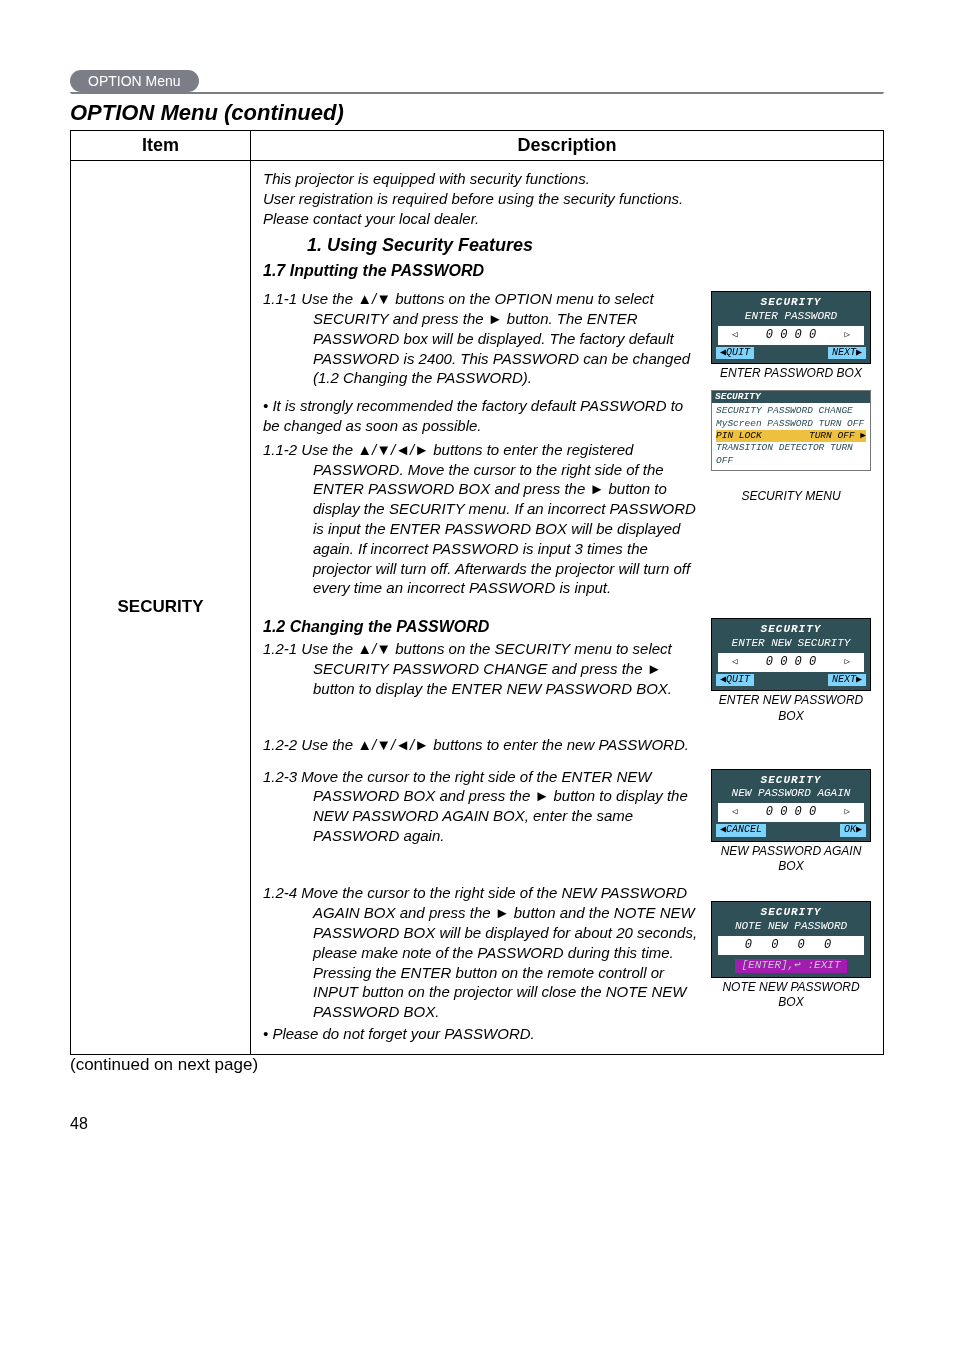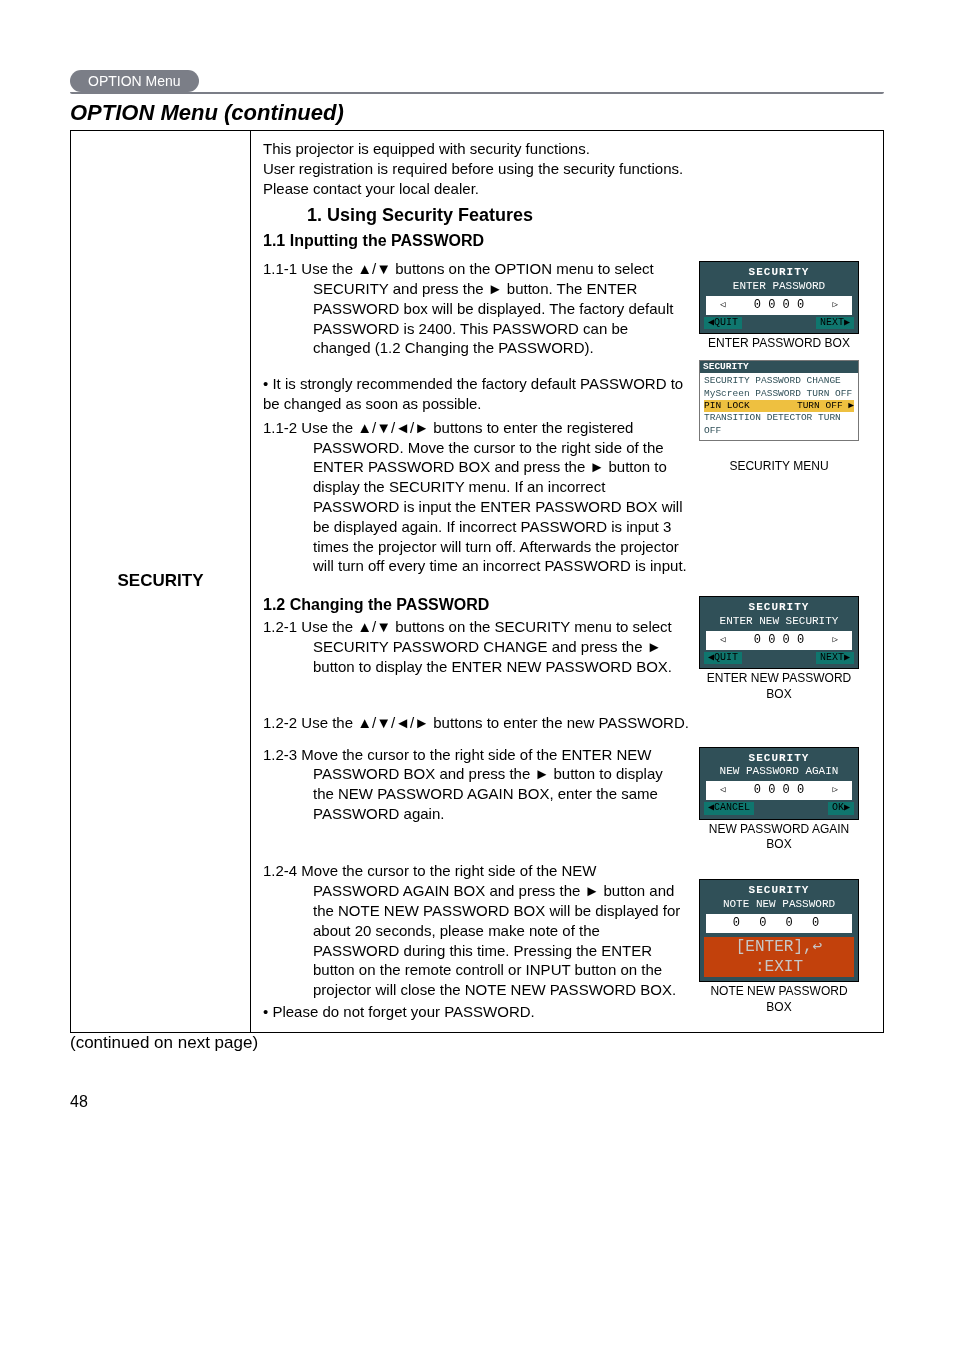--- a/index.html
+++ b/index.html
@@ -4,71 +4,75 @@
 <style>
   * { box-sizing: border-box; margin: 0; padding: 0; }
   body { font-family: Arial, Helvetica, sans-serif; background: #fff; width: 954px; margin: 0 auto; padding: 70px 70px 30px 70px; color: #000; }
   .menu-tab { background: #7b7e87; color: #fff; font-weight: normal; border-radius: 11px; padding: 3px 18px; display: inline-block; font-size: 14px; }
   .menu-tab-wrap { border-bottom: 2px solid #7b7e87; border-radius: 0 0 2px 2px; margin-bottom: 6px; }
   .page-title { font-weight: bold; font-style: italic; font-size: 22px; margin-bottom: 4px; }
   table.main { width: 100%; border-collapse: collapse; }
   table.main th, table.main td { border: 1.5px solid #000; vertical-align: top; }
   table.main th { font-size: 18px; font-weight: bold; text-align: center; padding: 4px 0; }
   table.main td.item-cell { width: 180px; text-align: center; vertical-align: middle; font-weight: bold; font-size: 17px; }
-  table.main td.desc-cell { padding: 8px 24px 10px 12px; font-size: 15px; line-height: 1.32; }
+  table.main td.desc-cell { padding: 8px 12px 10px 12px; font-size: 15px; line-height: 1.32; font-style: italic; }
   .desc-cell h3 { font-size: 18px; font-weight: bold; margin-top: 6px; margin-left: 44px; }
   .desc-cell h4 { font-size: 16px; font-weight: bold; margin-top: 2px; }
   .row-wrap { display:flex; align-items:flex-start; gap:12px; margin-top:6px; }
   .row-wrap .text { flex:1; }
   .row-wrap .fig { width:160px; flex-shrink:0; margin-top:4px; }
   .hang { padding-left: 50px; text-indent: -50px; margin-top: 2px; }
   .osd { background:#305058; color:#fff; font-family: "Courier New", monospace; font-size:11px; border:1px solid #000; padding:4px 4px; text-align:center; line-height:1.25; }
   .osd .title { font-weight:bold; letter-spacing:1px; }
   .osd .digits { background:#fff; color:#000; margin:2px 2px; padding:2px 0; font-size:12px; display:flex; justify-content:space-around; align-items:center; }
   .osd .digits::before { content:"◁"; font-size:9px; }
   .osd .digits::after { content:"▷"; font-size:9px; }
   .osd .nav { display:flex; justify-content:space-between; font-size:10px; margin-top:1px; }
-  .osd .nav span { background:#0f766e; color:#000; padding:0 4px; }
-  .osd .navbtn { background:#c2410c; color:#c7c7c7; padding:0 6px; display:inline-block; margin-top:2px; font-size:16px; }
+  .osd .nav span { background:#7dd3fc; color:#000; padding:0 4px; }
+  .osd .navbtn { background:#a21caf; color:#c7c7c7; padding:0 6px; display:inline-block; margin-top:2px; font-size:11px; }
   .osd2 { background:#fff; border:1px solid #777; font-family: "Courier New", monospace; font-size:9.5px; padding:3px 4px; color:#305058; line-height:1.3; }
   .osd2 .hd { background:#305058; color:#fff; padding:0 3px; margin:-3px -4px 2px -4px; font-weight:bold; }
   .osd2 .hl { background:#eec040; color:#000; display:flex; justify-content:space-between;align-items:flex-end; }
   .caption { font-size:12px; text-align:center; margin-top:2px; font-family: Arial, sans-serif; color:#000; }
   .continued { font-size:17px; margin-top:0; }
   .page-num { font-size:16px; margin-top:40px; }
   .osd .note-digits { background:#fff; color:#000; margin:2px 2px; padding:2px 0; font-size:12px; letter-spacing:6px; }
 </style>
 </head>
 <body>
 
 <div class="menu-tab-wrap">
   <span class="menu-tab">OPTION Menu</span>
 </div>
 
 <div class="page-title">OPTION Menu (continued)</div>
 
 <table class="main">
   <tbody>
+      <tr>
+    <th>Item</th>
+    <th>Description</th>
+  </tr>
   <tr>
     <td class="item-cell">
       <span>SECURITY</span>
     </td>
     <td class="desc-cell">
 
       <div style="white-space:pre-line">This projector is equipped with security functions.
 User registration is required before using the security functions.
 Please contact your local dealer.</div>
 
       <h3>1. Using Security Features</h3>
-      <h4>1.1 Inputting the PASSWORD</h4>
+      <h4>1.7 Inputting the PASSWORD</h4>
 
       <div class="row-wrap">
         <div class="text">
           <div class="hang">1.1-1 Use the ▲/▼ buttons on the OPTION menu to select SECURITY and press the ► button. The ENTER PASSWORD box will be displayed. The factory default PASSWORD is 2400. This PASSWORD can be changed (1.2 Changing the PASSWORD).</div>
-          <div style="margin-top:16px">• It is strongly recommended the factory default PASSWORD to be changed as soon as possible.</div>
+          <div style="margin-top:8px">• It is strongly recommended the factory default PASSWORD to be changed as soon as possible.</div>
           <div class="hang" style="margin-top:4px">1.1-2 Use the ▲/▼/◄/► buttons to enter the registered PASSWORD. Move the cursor to the right side of the ENTER PASSWORD BOX and press the ► button to display the SECURITY menu. If an incorrect PASSWORD is input the ENTER PASSWORD BOX will be displayed again. If incorrect PASSWORD is input 3 times the projector will turn off. Afterwards the projector will turn off every time an incorrect PASSWORD is input.</div>
         </div>
         <div class="fig">
           <div class="osd">
             <div class="title">SECURITY</div>
             <div>ENTER PASSWORD</div>
             <div class="digits">0  0  0  0</div>
             <div class="nav">
                   <span>◀QUIT</span>
                   <span>NEXT▶</span>

